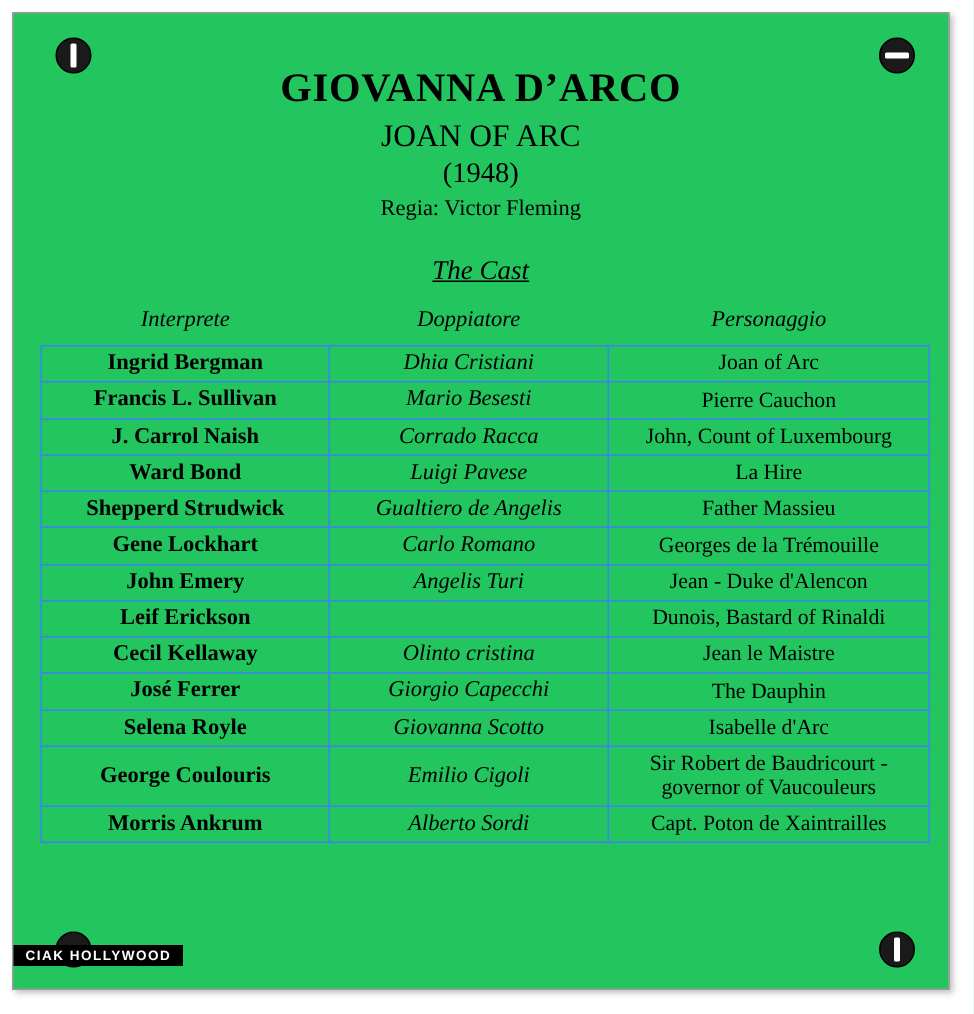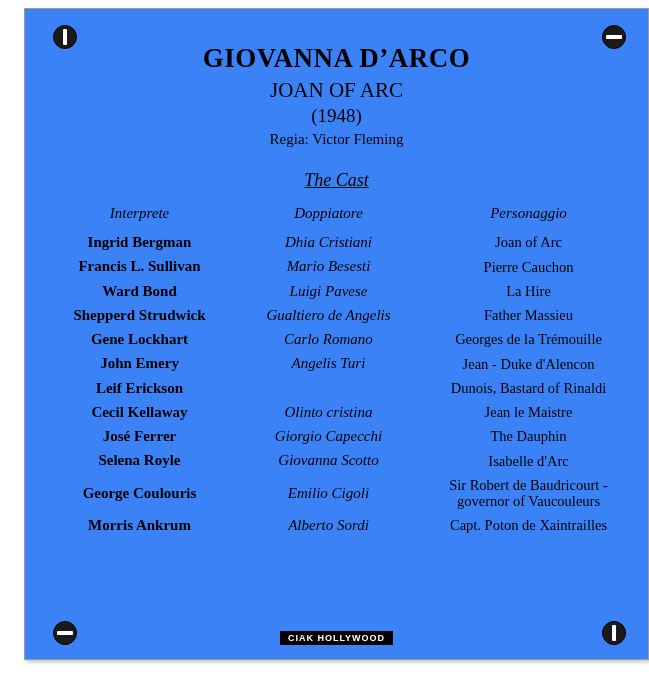--- a/index.html
+++ b/index.html
@@ -16,27 +16,27 @@
   }
   .page {
     position: relative;
     width: 649px;
     height: 676px;
     box-sizing: border-box;
     background: #ffffff;
   }
   .sheet {
     position: absolute;
-    left: 24px;
+    left: 8px;
     top: 8px;
     width: 625px;
     height: 652px;
     box-sizing: border-box;
     border: 1px solid #9a9a9a;
-    background: #3b82f6;
+    background: #22c55e;
     box-shadow: 2px 2px 4px rgba(0,0,0,0.25);
   }
   
   .screw {
     position: absolute;
     width: 22px;
     height: 22px;
     border-radius: 50%;
     background: #1a1a1a;
     border: 1px solid #000;
@@ -120,21 +120,21 @@
     font-style: italic;
     font-size: 15px;
   }
   td.role {
     font-size: 14.5px;
   }
   .footer-logo {
     position: absolute;
     left: 0; right: 0;
     bottom: 14px;
-    text-align: center;
+    text-align: left;
   }
   .logo-box {
     display: inline-block;
     background: #000000;
     color: #ffffff;
     font-family: "Liberation Sans", sans-serif;
     font-size: 9px;
     font-weight: bold;
     letter-spacing: 1px;
     padding: 2px 8px 2px 8px;
@@ -185,20 +185,25 @@
             <td class="actor">Ingrid Bergman</td>
             <td class="dubber">Dhia Cristiani</td>
             <td class="role">Joan of Arc</td>
           </tr>
           <tr>
             <td class="actor">Francis L. Sullivan</td>
             <td class="dubber">Mario Besesti</td>
             <td class="role">Pierre Cauchon</td>
           </tr>
           <tr>
+            <td class="actor">J. Carrol Naish</td>
+            <td class="dubber">Corrado Racca</td>
+            <td class="role">John, Count of Luxembourg</td>
+          </tr>
+          <tr>
             <td class="actor">Ward Bond</td>
             <td class="dubber">Luigi Pavese</td>
             <td class="role">La Hire</td>
           </tr>
           <tr>
             <td class="actor">Shepperd Strudwick</td>
             <td class="dubber">Gualtiero de Angelis</td>
             <td class="role">Father Massieu</td>
           </tr>
           <tr>

